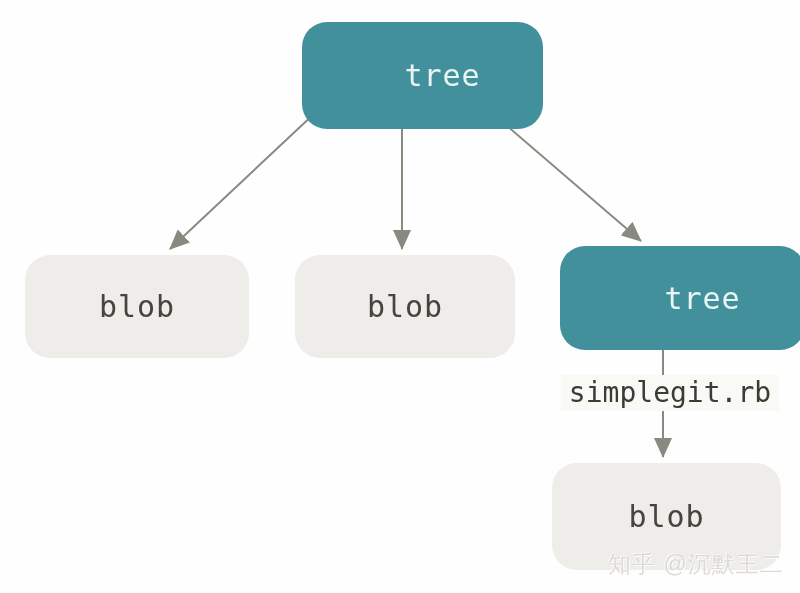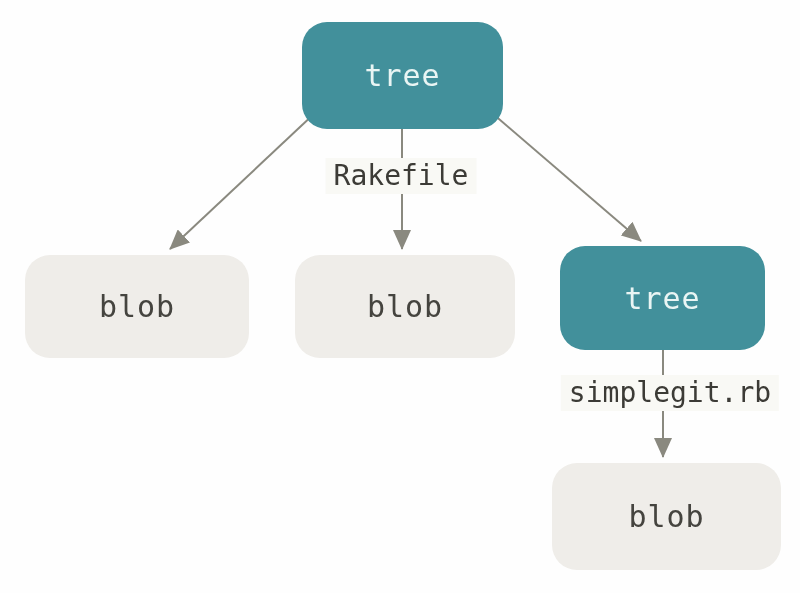--- a/index.html
+++ b/index.html
@@ -22,21 +22,21 @@
   .canvas{position:absolute;inset:0;}
   svg.edges{position:absolute;left:0;top:0;z-index:1;}
   svg.edges line{stroke:var(--edge);stroke-width:2;}
   svg.edges .arrowhead{fill:var(--edge);}
   .node{
     position:absolute;z-index:3;
     display:flex;align-items:center;justify-content:center;
     border-radius:25px;
     font-size:30px;letter-spacing:1px;
   }
-  .node.tree{background:var(--teal);color:var(--teal-text);}
+  .node.tree{background:var(--teal);color:var(--teal-text);padding-left:40px;}
   .node.blob{background:var(--blob-fill);color:var(--blob-text);justify-content:center;}
   .edge-label{
     position:absolute;z-index:2;
     transform:translate(-50%,-50%);
     background:var(--label-band);
     color:var(--label-text);
     font-size:28px;line-height:36px;
     padding:0 8px;white-space:nowrap;
   }
   .watermark{
@@ -60,21 +60,20 @@
       <marker id="arrow" markerUnits="strokeWidth" markerWidth="11" markerHeight="9" refX="9.5" refY="4.5" orient="auto">
         <path class="arrowhead" d="M0,0 L10,4.5 L0,9 z"></path>
       </marker>
     </defs>
     <line x1="316" y1="112" x2="170" y2="249" marker-end="url(#arrow)"></line>
     <line x1="402" y1="128" x2="402" y2="249" marker-end="url(#arrow)"></line>
     <line x1="492" y1="113" x2="641" y2="241" marker-end="url(#arrow)"></line>
     <line x1="663" y1="348" x2="663" y2="457" marker-end="url(#arrow)"></line>
   </svg>
 
-  <span class="edge-label" style="left:401px;top:176px;">Rakefile</span>
   <span class="edge-label" style="left:662px;top:393px;margin-left:8px;">simplegit.rb</span>
 
   <div class="node tree" style="left:302px;top:22px;width:201px;height:107px;">
     <span>tree</span>
   </div>
 
   <div class="node blob" style="left:25px;top:255px;width:224px;height:103px;">
     <span>blob</span>
   </div>
 
@@ -83,14 +82,15 @@
   </div>
 
   <div class="node tree" style="left:560px;top:246px;width:205px;height:104px;">
     <span>tree</span>
   </div>
 
   <div class="node blob" style="left:552px;top:463px;width:229px;height:107px;">
     <span>blob</span>
   </div>
 
+  <div class="watermark">知乎 @沉默王二</div>
 
 </div>
 
 </body></html>

